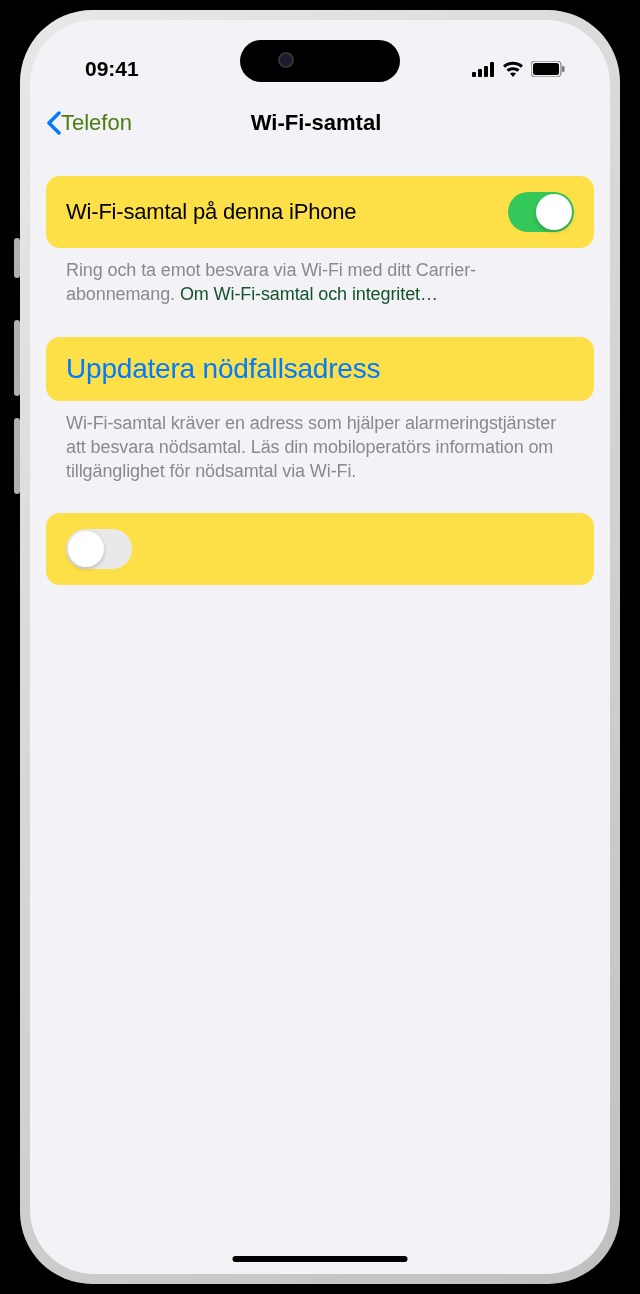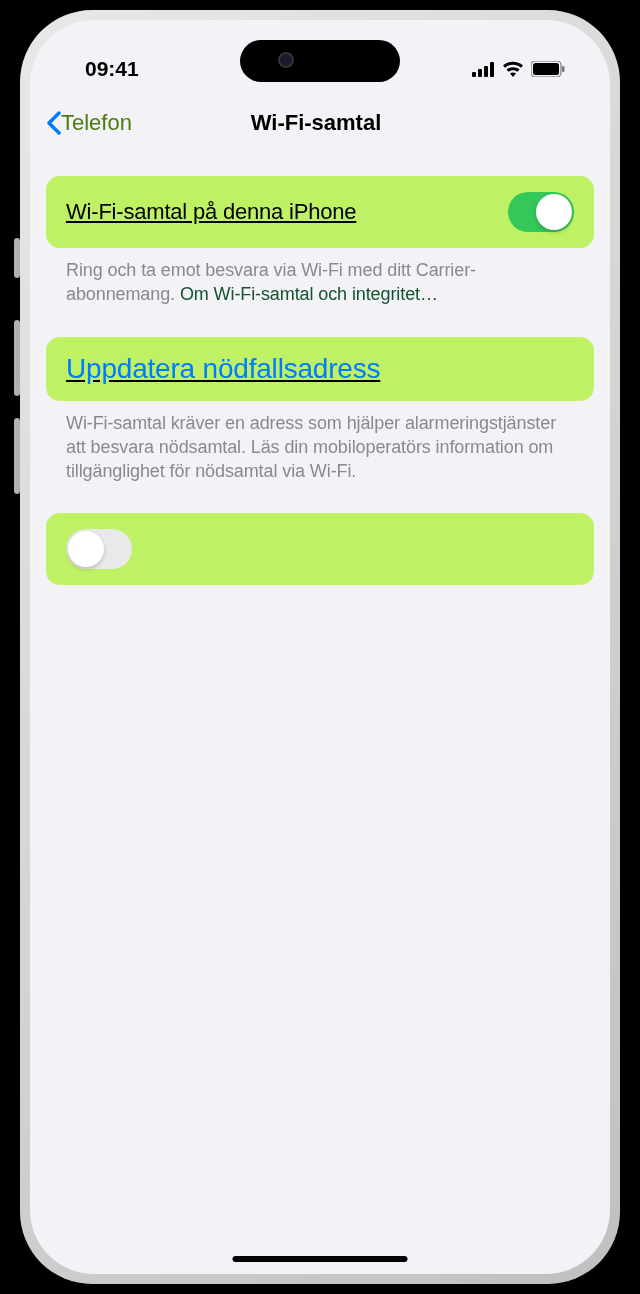--- a/index.html
+++ b/index.html
@@ -96,24 +96,23 @@
       right: 8px;
       text-align: center;
       font-size: 22px;
       font-weight: 600;
       color: #000;
     }
     .content {
       padding: 22px 16px 0 16px;
     }
     .cell-group {
-      background: #bef264;
+      background: #fde047;
       border-radius: 14px;
       overflow: hidden;
-      text-decoration: underline;
     }
     .cell {
       display: flex;
       align-items: center;
       justify-content: space-between;
       padding: 16px 20px;
       min-height: 56px;
     }
     .cell-label {
       font-size: 22px;

